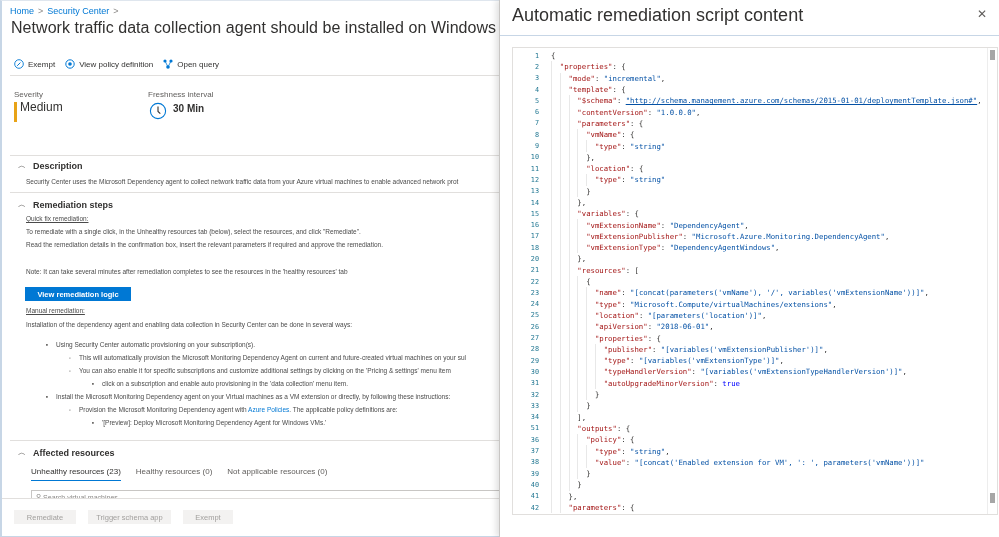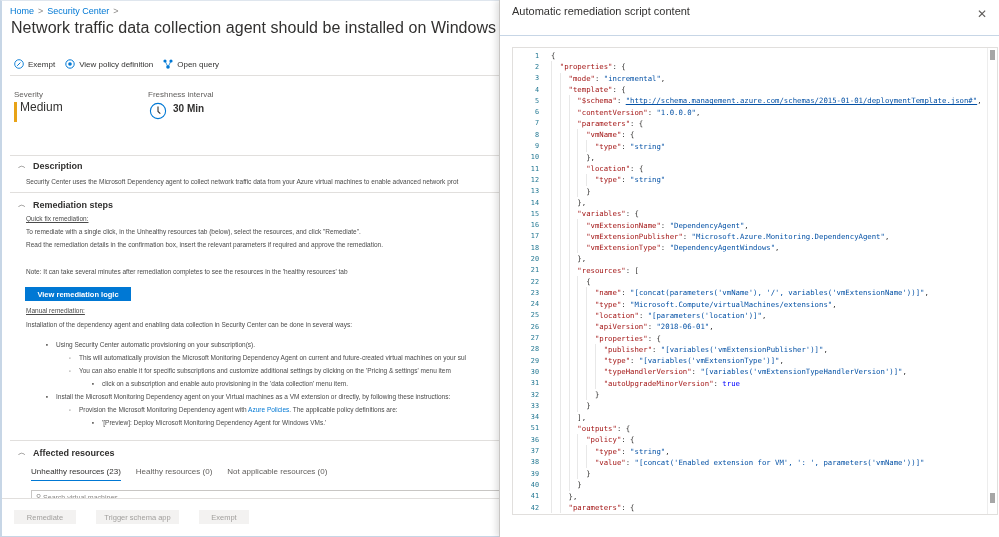--- a/index.html
+++ b/index.html
@@ -48,31 +48,31 @@
   .tab.active { color: #323130; border-bottom: 1px solid #0078d4; }
   .search-box {
     position: absolute; left: 29px; top: 489px; right: 0; height: 12px;
     border: 1px solid #c8c6c4; font-size: 7px; color: #8a8886; padding-left: 4px; overflow: hidden;
     display: flex; align-items: flex-end;
   }
   .footer {
     position: absolute; left: 0; right: 0; top: 497px; height: 40px; background: #fff;
     border-top: 1px solid #e1dfdd;
   }
-  .footer-btns { position: absolute; left: 12px; top: 11px; display: flex; gap: 20px; }
+  .footer-btns { position: absolute; left: 12px; top: 11px; display: flex; gap: 12px; }
   .ghost-btn { height: 14px; background: #f3f2f1; color: #a19f9d; font-size: 7.5px; display: flex; align-items: center; justify-content: center; cursor: pointer; }
   .footer-bottom { position: absolute; left: 0; right: 0; bottom: 0; height: 2px; background: #c7d6e6; }
 
   
   #right {
     position: absolute; left: 499px; top: 0; width: 500px; height: 537px;
     background: #fff; border-left: 1px solid #c8c6c4;
     box-shadow: -3px 0 6px rgba(0,0,0,0.12);
   }
-  .panel-title { position: absolute; left: 12px; top: 5px; font-size: 11px; color: #323130; white-space: nowrap; }
+  .panel-title { position: absolute; left: 12px; top: 5px; font-size: 18px; color: #323130; white-space: nowrap; }
   .close-btn { position: absolute; right: 12px; top: 7px; font-size: 12px; color: #605e5c; cursor: pointer; }
   .panel-divider { position: absolute; left: 0; right: 0; top: 35px; height: 1px; background: #c7d6e6; }
   .editor {
     position: absolute; left: 12px; top: 47px; width: 486px; height: 468px;
     border: 1px solid #e1dfdd; overflow: hidden; background: #fff;
   }
   .code-lines { position: absolute; left: 0; top: 2px; right: 10px; }
   .cl { height: 11.3px; display: flex; align-items: center; font-family: "DejaVu Sans Mono", "Liberation Mono", monospace; font-size: 7.3px; white-space: pre; position: relative; }
   .ln { width: 26px; text-align: right; color: #237893; font-size: 6.8px; flex-shrink: 0; }
   .code { margin-left: 12px; color: #323130; }

